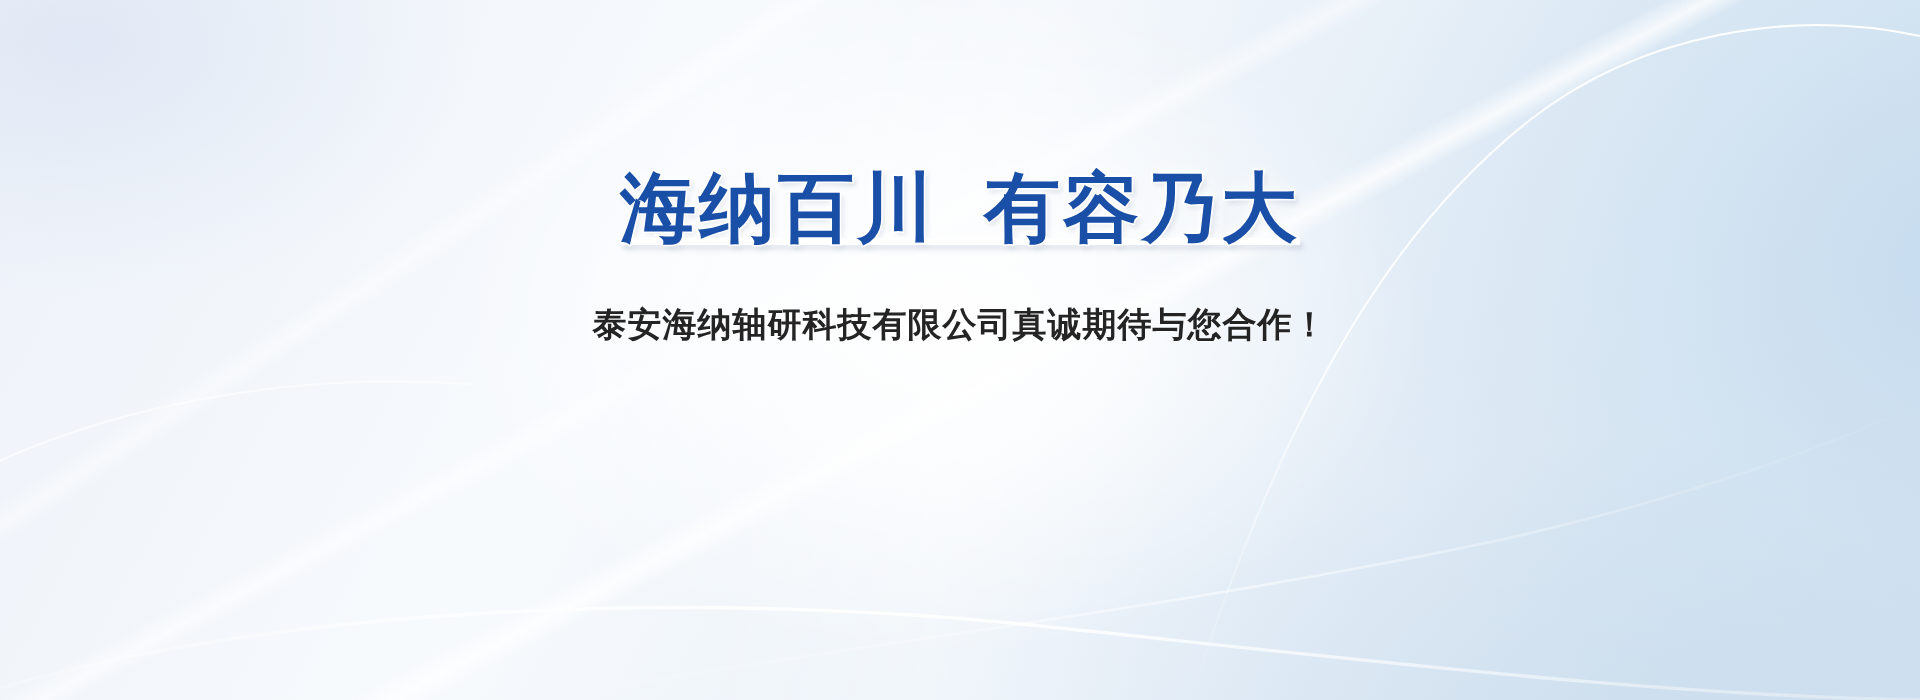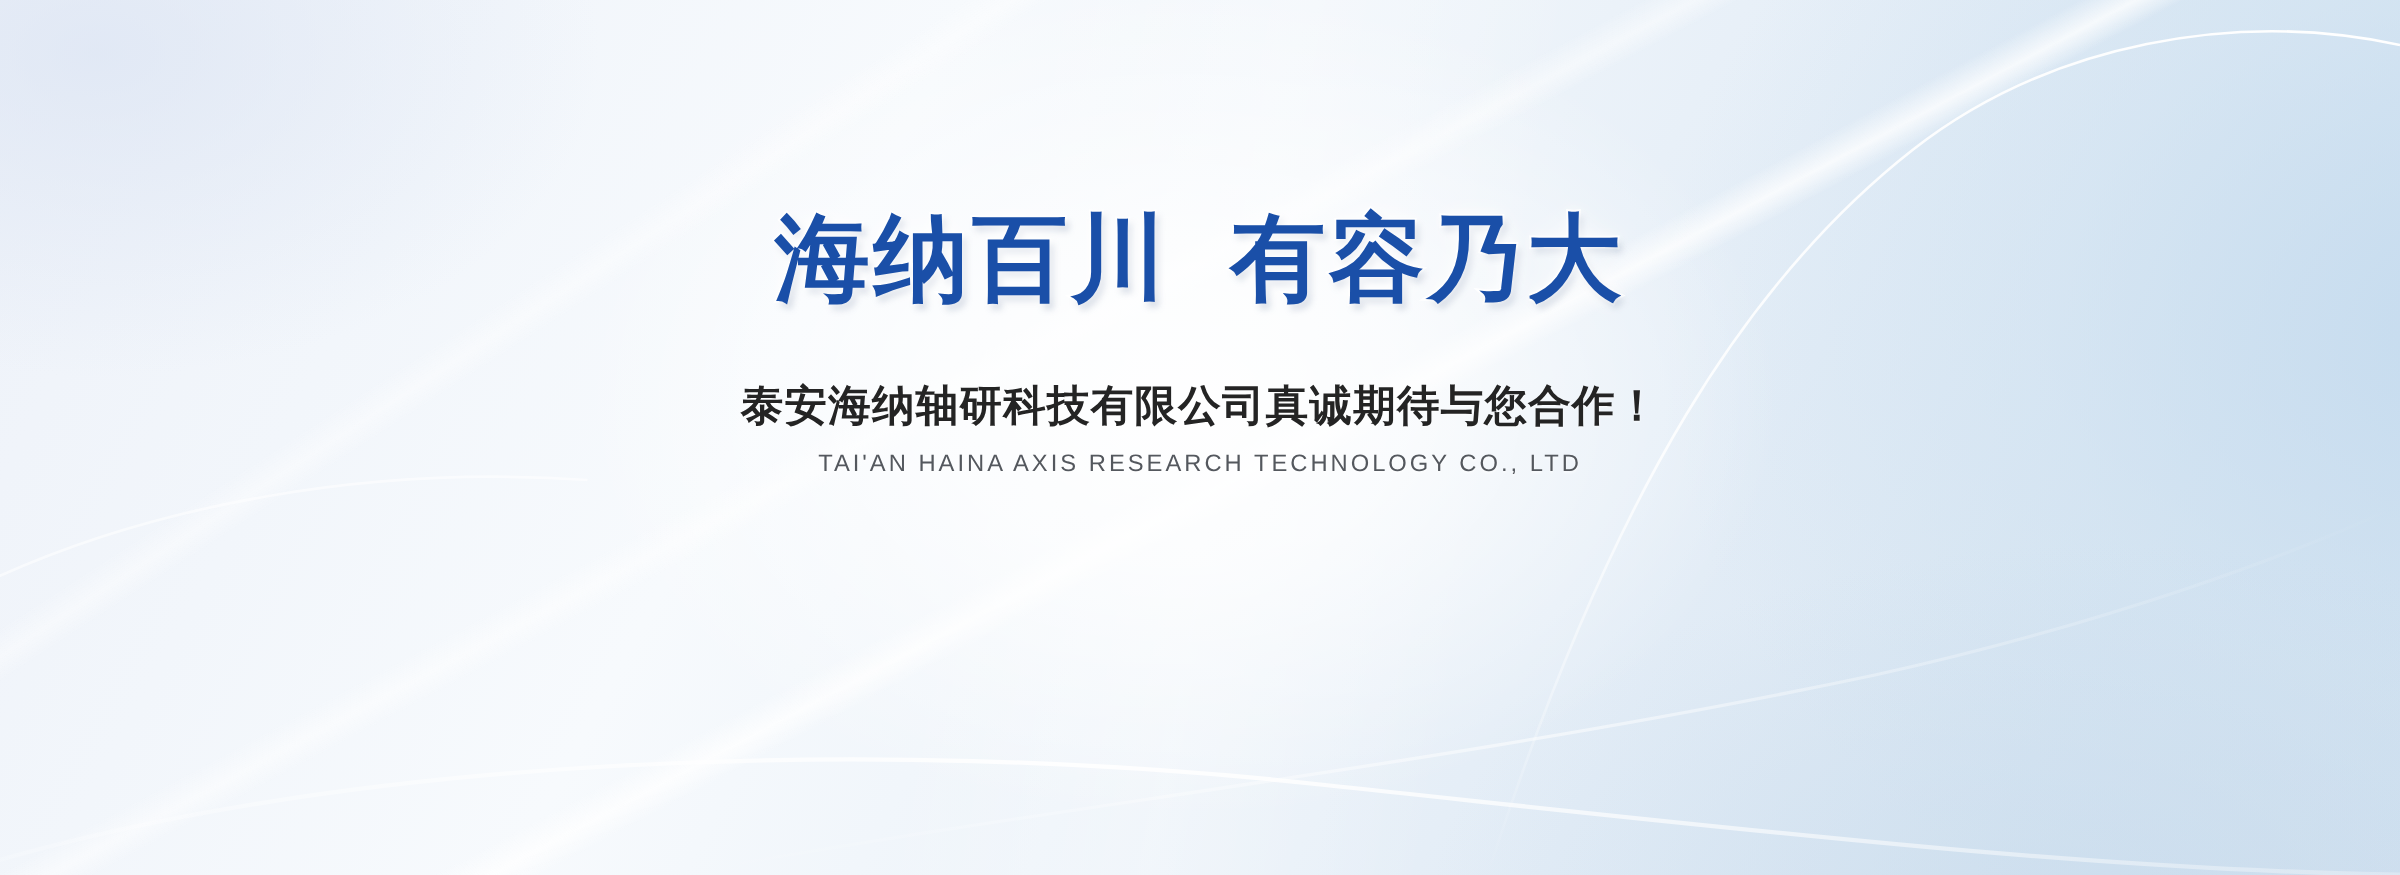--- a/index.html
+++ b/index.html
@@ -120,20 +120,21 @@
     font-weight: 700;
     letter-spacing: 3px;
     color: #1a4fa8;
     white-space: pre;
     -webkit-text-stroke: 3px #ffffff;
     paint-order: stroke fill;
     text-shadow:
       0 0 10px rgba(255,255,255,0.95),
       0 0 22px rgba(255,255,255,0.85),
       3px 4px 5px rgba(120,140,170,0.38);
+    text-decoration: underline;
   }
 
   .sub-cn {
     margin-top: 53px;
     font-size: 34px;
     font-weight: 700;
     letter-spacing: 1px;
     color: #242424;
     white-space: pre;
     text-shadow: 0 1px 2px rgba(255,255,255,0.8);
@@ -187,16 +188,15 @@
     <path d="M 540 700 C 820 648 1160 612 1500 540 C 1680 500 1830 446 1920 404" fill="none" stroke="url(#arcBot2)" stroke-width="2.6"></path>
 
     <path d="M -20 470 C 120 402 300 372 470 384" fill="none" stroke="#ffffff" stroke-opacity="0.55" stroke-width="2.2"></path>
   </svg>
 
   <div class="content">
     <div class="headline">海纳百川  有容乃大</div>
 
     <div class="sub-cn">泰安海纳轴研科技有限公司真诚期待与您合作！</div>
 
-    <div class="sub-en">TAI'AN HAINA AXIS RESEARCH TECHNOLOGY CO., LTD</div>
   </div>
 
 </div>
 
 </body></html>

